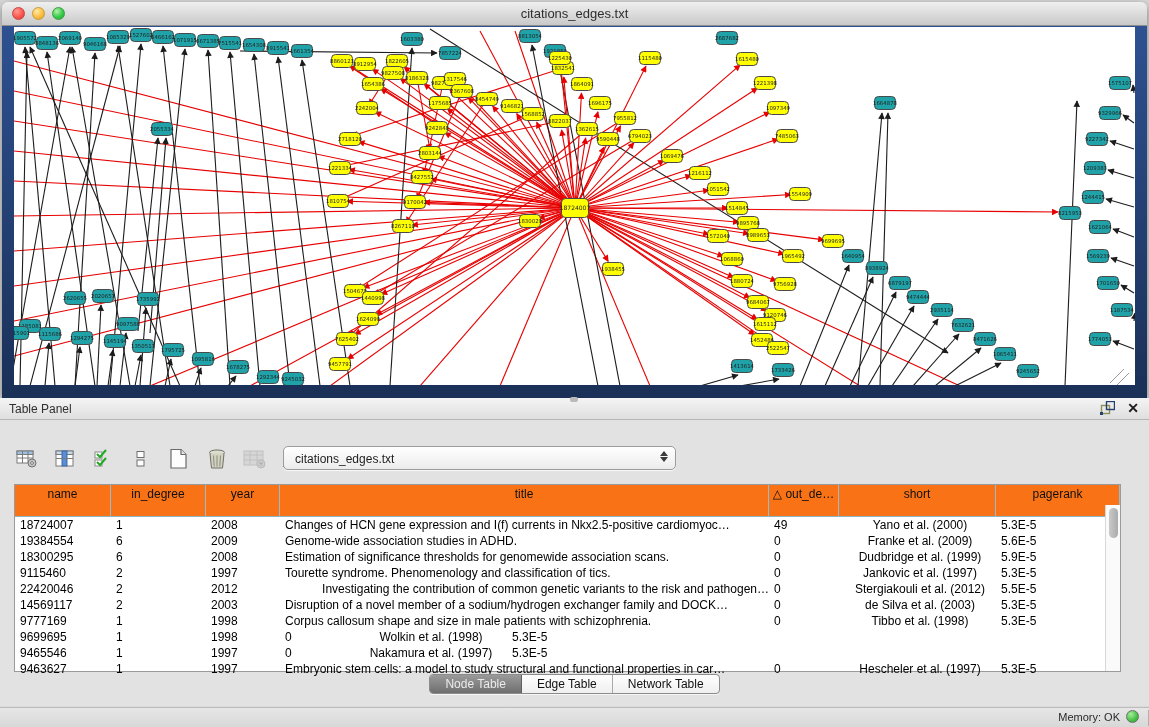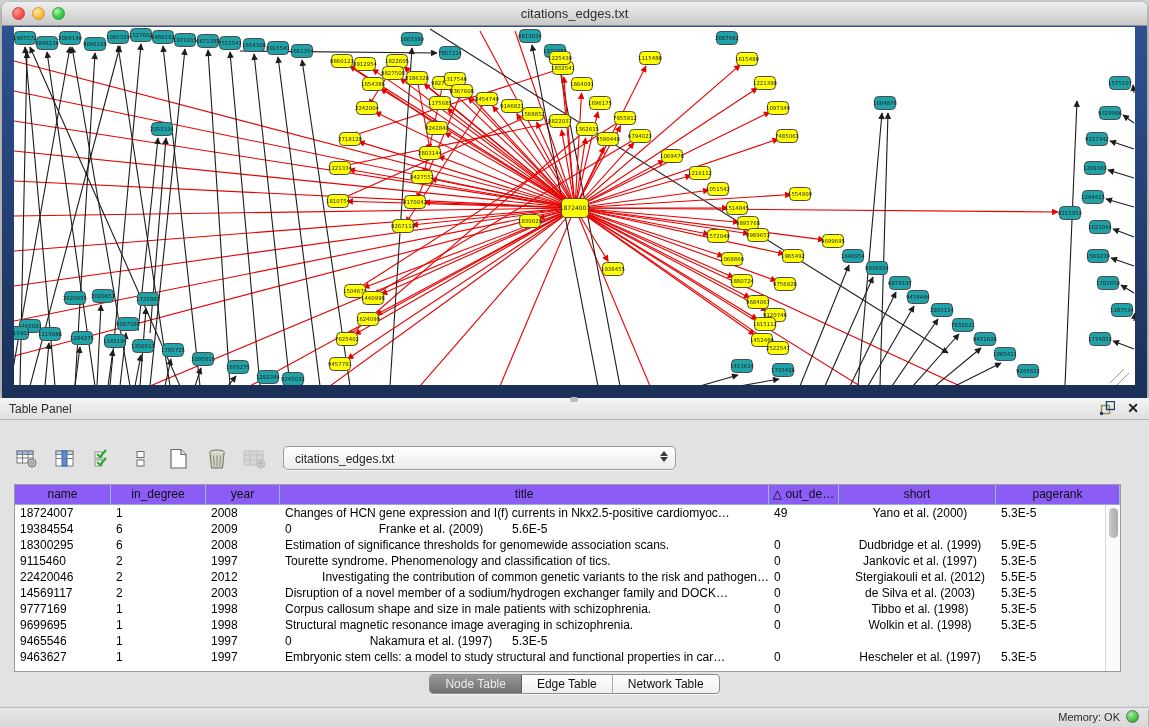--- a/index.html
+++ b/index.html
@@ -40,21 +40,21 @@
     border:1px solid #9B9B9B; border-radius:5px; background:linear-gradient(#FFFFFF,#ECECEC);
     box-shadow:0 1px 1px rgba(255,255,255,.8); font-size:12px; color:#1E1E1E; }
   .net-select .val { position:absolute; left:11px; top:5px; }
   .net-select .arrows { position:absolute; right:7px; top:4px; display:flex; flex-direction:column; gap:1px; }
   .net-select .arrows i { display:block; width:0; height:0; border-left:4px solid transparent; border-right:4px solid transparent; }
   .net-select .arrows i.up { border-bottom:5px solid #3B3B3B; }
   .net-select .arrows i.dn { border-top:5px solid #3B3B3B; }
 
   .table-box { position:absolute; left:14px; top:86px; width:1107px; height:188px;
     background:#FFFFFF; border:1px solid #9A9A9A; }
-  .thead { display:flex; height:20px; background:#8b5cf6; border-bottom:1px solid #8FB4C4; }
+  .thead { display:flex; height:32px; background:#f97316; border-bottom:1px solid #8FB4C4; }
   .th { font-size:12px; color:#101010; text-align:center; line-height:19px;
     border-right:1px solid #97BCCB; overflow:hidden; white-space:nowrap; }
   .tbody { position:relative; }
   .tr { display:flex; height:16px; }
   .td { font-size:12px; color:#000; line-height:16px; padding-left:5px;
     overflow:hidden; white-space:nowrap; }
   .scrollbar { position:absolute; right:0; top:20px; width:15px; height:166px; background:#FAFAFA; border-left:1px solid #D8D8D8; }
   .thumb { position:absolute; left:3px; top:3px; width:9px; height:30px; background:linear-gradient(90deg,#C9C9C9,#ABABAB); border-radius:5px; }
 
   .tabs-row { position:absolute; left:0; right:0; top:276px; display:flex; justify-content:center; }
@@ -837,20 +837,21 @@
           <div class="td" style="width: 74px; text-align: left;">2008</div>
           <div class="td" style="width: 489px; text-align: left;">Changes of HCN gene expression and I(f) currents in Nkx2.5-positive cardiomyoc…</div>
           <div class="td" style="width: 70px; text-align: left;">49</div>
           <div class="td" style="width: 157px; text-align: center;">Yano et al. (2000)</div>
           <div class="td" style="flex: 1 1 0%; text-align: left;">5.3E-5</div>
         </div>
         <div class="tr">
           <div class="td" style="width: 96px; text-align: left;">19384554</div>
           <div class="td" style="width: 95px; text-align: left;">6</div>
           <div class="td" style="width: 74px; text-align: left;">2009</div>
+          <div class="td" style="width: 489px; text-align: left;">Genome-wide association studies in ADHD.</div>
           <div class="td" style="width: 70px; text-align: left;">0</div>
           <div class="td" style="width: 157px; text-align: center;">Franke et al. (2009)</div>
           <div class="td" style="flex: 1 1 0%; text-align: left;">5.6E-5</div>
         </div>
         <div class="tr">
           <div class="td" style="width: 96px; text-align: left;">18300295</div>
           <div class="td" style="width: 95px; text-align: left;">6</div>
           <div class="td" style="width: 74px; text-align: left;">2008</div>
           <div class="td" style="width: 489px; text-align: left;">Estimation of significance thresholds for genomewide association scans.</div>
           <div class="td" style="width: 70px; text-align: left;">0</div>
@@ -890,21 +891,20 @@
           <div class="td" style="width: 74px; text-align: left;">1998</div>
           <div class="td" style="width: 489px; text-align: left;">Corpus callosum shape and size in male patients with schizophrenia.</div>
           <div class="td" style="width: 70px; text-align: left;">0</div>
           <div class="td" style="width: 157px; text-align: center;">Tibbo et al. (1998)</div>
           <div class="td" style="flex: 1 1 0%; text-align: left;">5.3E-5</div>
         </div>
         <div class="tr">
           <div class="td" style="width: 96px; text-align: left;">9699695</div>
           <div class="td" style="width: 95px; text-align: left;">1</div>
           <div class="td" style="width: 74px; text-align: left;">1998</div>
-          <div class="td" style="width: 489px; text-align: left;">Structural magnetic resonance image averaging in schizophrenia.</div>
           <div class="td" style="width: 70px; text-align: left;">0</div>
           <div class="td" style="width: 157px; text-align: center;">Wolkin et al. (1998)</div>
           <div class="td" style="flex: 1 1 0%; text-align: left;">5.3E-5</div>
         </div>
         <div class="tr">
           <div class="td" style="width: 96px; text-align: left;">9465546</div>
           <div class="td" style="width: 95px; text-align: left;">1</div>
           <div class="td" style="width: 74px; text-align: left;">1997</div>
           <div class="td" style="width: 70px; text-align: left;">0</div>
           <div class="td" style="width: 157px; text-align: center;">Nakamura et al. (1997)</div>

